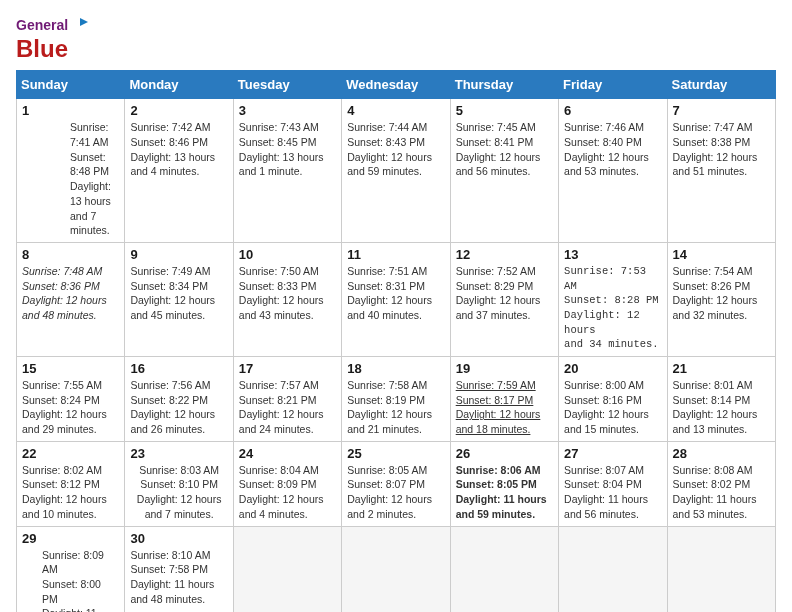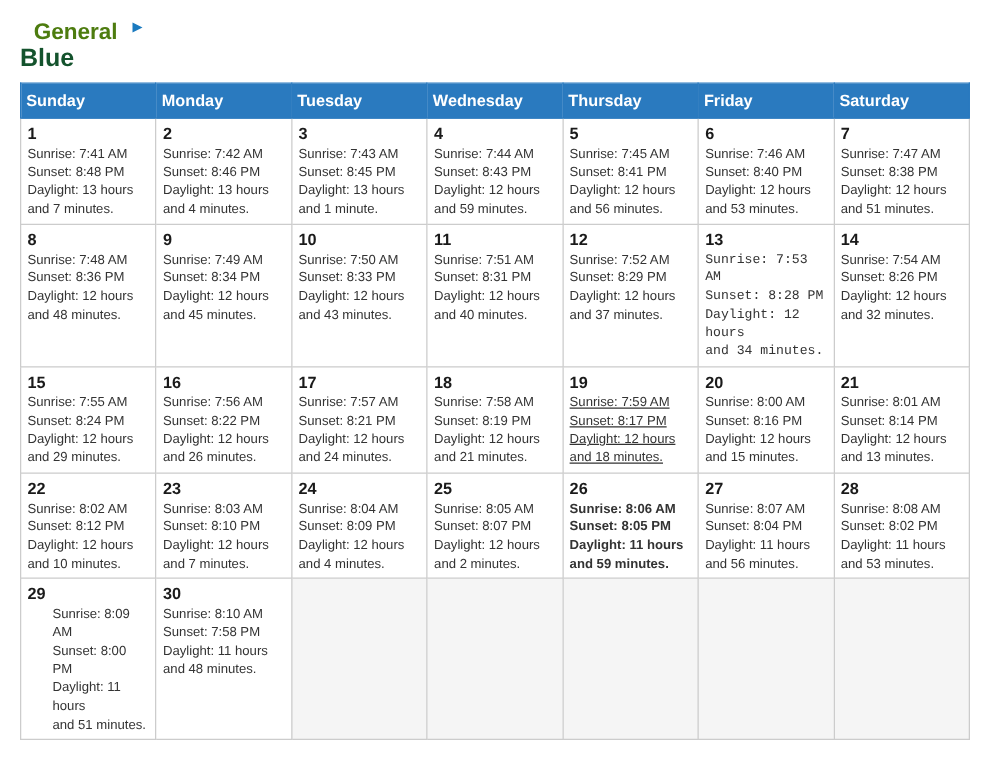--- a/index.html
+++ b/index.html
@@ -72,26 +72,26 @@
       line-height: 1.4;
     }
   </style>
 </head>
 <body>
 
 <div class="header">
   <div class="logo">
   <div style="display:flex;flex-direction:column;line-height:1.1;">
     <div style="display:flex;align-items:center;gap:2px;">
-      <span style="font-size:18px;font-weight:bold;color:#4d7c0f;margin-left:11px;">General</span>
+      <span style="font-size:14px;font-weight:bold;color:#701a75;">General</span>
       <svg width="20" height="20" viewBox="0 0 20 20">
         <polygon points="10,2 18,6 10,10" fill="#1a7abf"></polygon>
       </svg>
     </div>
-    <span style="font-size:20px;font-weight:bold;color:#14532d;">Blue</span>
+    <span style="font-size:24px;font-weight:bold;color:#b91c1c;">Blue</span>
   </div>
 </div>
   <div class="title-block">
     <div class="month-title"></div>
     <div class="subtitle"></div>
   </div>
 </div>
 
 <table class="calendar">
   <thead>
@@ -102,21 +102,21 @@
         <th>Wednesday</th>
         <th>Thursday</th>
         <th>Friday</th>
         <th>Saturday</th>
       </tr>
   </thead>
   <tbody id="cal-body">
       <tr>
         <td>
           <span class="day-num">1</span>
-          <div class="day-detail" style="white-space: pre-line;">Sunrise: 7:41 AM
+          <div class="day-detail" style="white-space: pre-line; margin-left: 48px;">Sunrise: 7:41 AM
 Sunset: 8:48 PM
 Daylight: 13 hours
 and 7 minutes.</div>
         </td>
         <td>
           <span class="day-num">2</span>
           <div class="day-detail" style="white-space: pre-line;">Sunrise: 7:42 AM
 Sunset: 8:46 PM
 Daylight: 13 hours
 and 4 minutes.</div>
@@ -153,21 +153,21 @@
           <span class="day-num">7</span>
           <div class="day-detail" style="white-space: pre-line;">Sunrise: 7:47 AM
 Sunset: 8:38 PM
 Daylight: 12 hours
 and 51 minutes.</div>
         </td>
       </tr>
       <tr>
         <td>
           <span class="day-num">8</span>
-          <div class="day-detail" style="white-space: pre-line;">Sunrise: 7:48 AM
+          <div class="day-detail" style="white-space: pre-line; font-style: italic;">Sunrise: 7:48 AM
 Sunset: 8:36 PM
 Daylight: 12 hours
 and 48 minutes.</div>
         </td>
         <td>
           <span class="day-num">9</span>
           <div class="day-detail" style="white-space: pre-line;">Sunrise: 7:49 AM
 Sunset: 8:34 PM
 Daylight: 12 hours
 and 45 minutes.</div>
@@ -262,21 +262,21 @@
       <tr>
         <td>
           <span class="day-num">22</span>
           <div class="day-detail" style="white-space: pre-line;">Sunrise: 8:02 AM
 Sunset: 8:12 PM
 Daylight: 12 hours
 and 10 minutes.</div>
         </td>
         <td>
           <span class="day-num">23</span>
-          <div class="day-detail" style="white-space: pre-line;">Sunrise: 8:03 AM
+          <div class="day-detail" style="white-space: pre-line; text-align: center;">Sunrise: 8:03 AM
 Sunset: 8:10 PM
 Daylight: 12 hours
 and 7 minutes.</div>
         </td>
         <td>
           <span class="day-num">24</span>
           <div class="day-detail" style="white-space: pre-line;">Sunrise: 8:04 AM
 Sunset: 8:09 PM
 Daylight: 12 hours
 and 4 minutes.</div>

